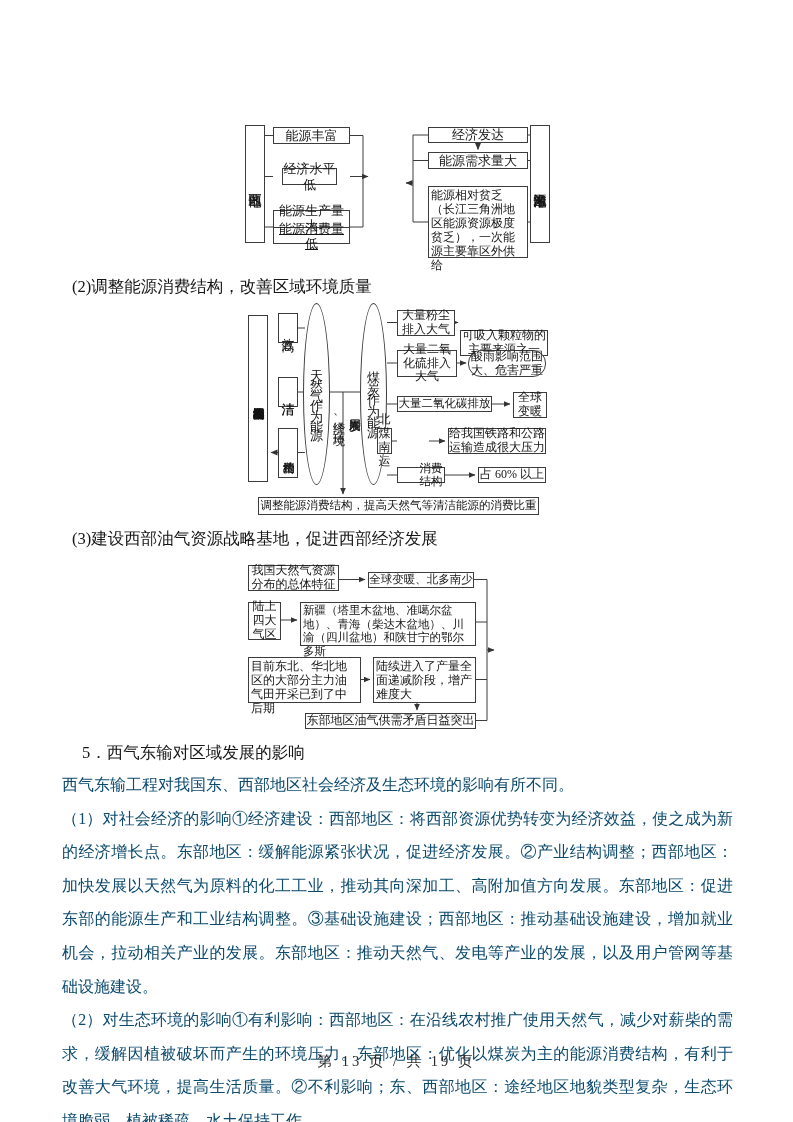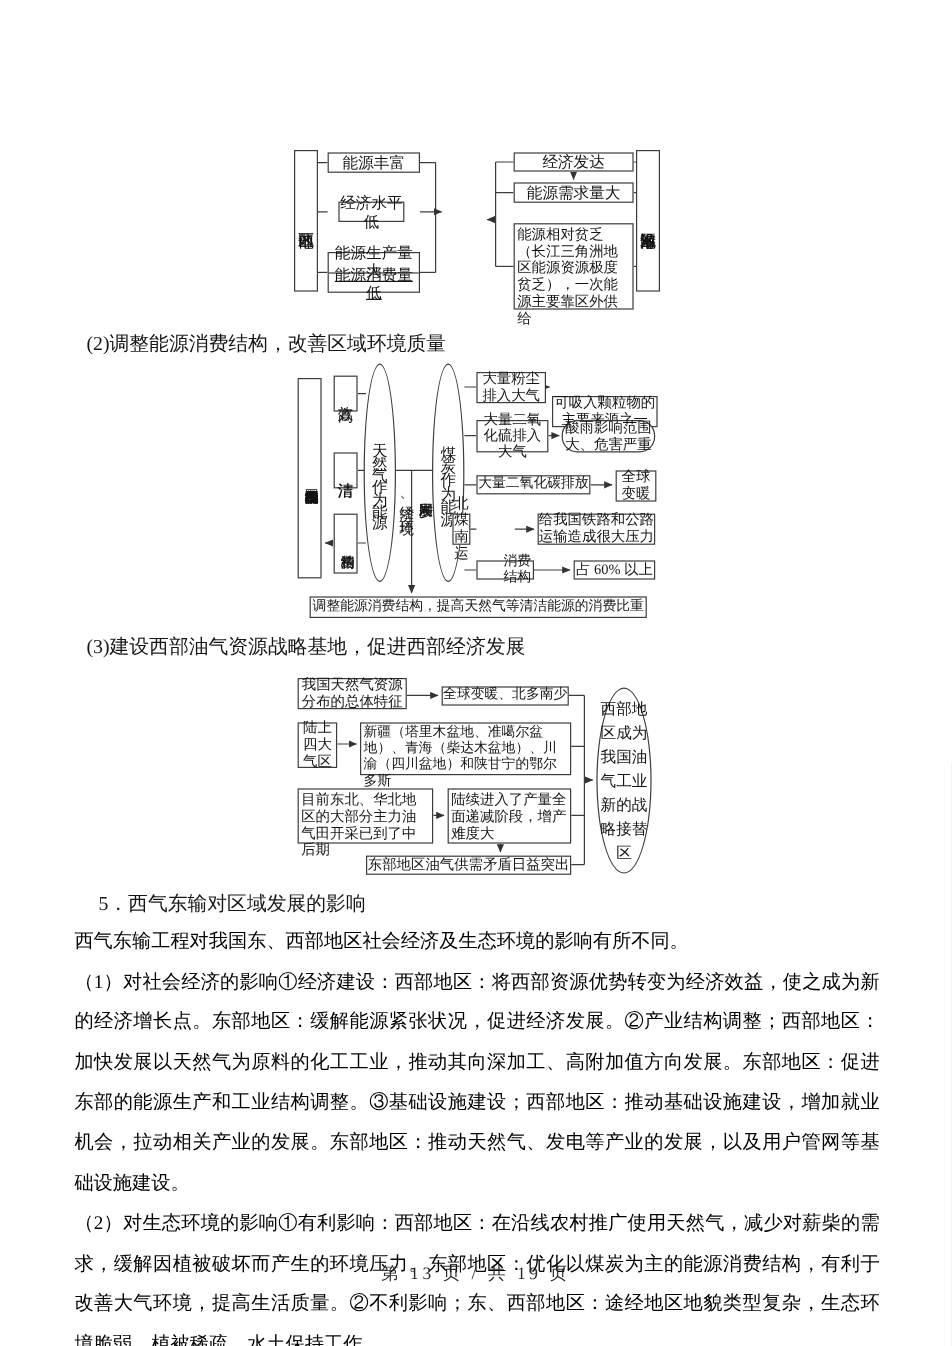--- a/index.html
+++ b/index.html
@@ -23,21 +23,21 @@
     writing-mode:vertical-rl; text-orientation:upright;
     display:flex; align-items:center; justify-content:center;
   }
   .vlabel {
     position:absolute; writing-mode:vertical-rl; text-orientation:upright;
     font-size:12px; color:#141414;
   }
   .breakall { word-break:break-all; }
   .leftal { text-align:left; justify-content:flex-start; }
   .para-block { position:absolute; left:62px; top:768px; width:671px; }
-  .para { font-size:16px; line-height:33.6px; text-align:justify; margin:0; color:#000000; }
+  .para { font-size:16px; line-height:33.6px; text-align:justify; margin:0; color:#0c4a6e; }
   .footer { position:absolute; left:0; top:1052px; width:793px; text-align:center;
             font-size:14.5px; letter-spacing:3px; color:#2a2a2a; }
 </style>
 </head>
 <body>
 
 <div class="page">
 
 
   <div class="diagram" style="top:118px; height:152px;">
@@ -151,21 +151,20 @@
         <line x1="487" y1="94" x2="494" y2="94" marker-end="url(#ah3)"></line>
       </g>
     </svg>
     <div class="box breakall" style="left:248px; top:9px; width:91px; height:26px; font-size:12px;">我国天然气资源分布的总体特征</div>
     <div class="box" style="left:368px; top:16px; width:106px; height:16px; font-size:11.5px;">全球变暖、北多南少</div>
     <div class="box breakall" style="left:248px; top:46px; width:33px; height:38px; font-size:12px;">陆上四大气区</div>
     <div class="box breakall leftal" style="left:300px; top:46px; width:176px; height:44px; font-size:11.5px; line-height:13.5px; padding:1px 2px; align-items:flex-start;">新疆（塔里木盆地、准噶尔盆地）、青海（柴达木盆地）、川渝（四川盆地）和陕甘宁的鄂尔多斯</div>
     <div class="box breakall leftal" style="left:248px; top:101px; width:113px; height:46px; font-size:12px; line-height:14px; padding:1px 2px; align-items:flex-start;">目前东北、华北地区的大部分主力油气田开采已到了中后期</div>
     <div class="box breakall leftal" style="left:373px; top:101px; width:103px; height:46px; font-size:12px; line-height:14px; padding:1px 2px; align-items:flex-start;">陆续进入了产量全面递减阶段，增产难度大</div>
     <div class="box" style="left:305px; top:157px; width:171px; height:16px; font-size:12px;">东部地区油气供需矛盾日益突出</div>
-    <div class="box ellipse breakall" style="left:497px; top:17px; width:46px; height:155px; font-size:13px; line-height:20px; padding:0 2px;">西部地区成为我国油气工业新的战略接替区</div>
   </div>
 
   <div class="heading" style="left:82px; top:742px;">5．西气东输对区域发展的影响</div>
 
   <div class="para-block">
     <p class="para">西气东输工程对我国东、西部地区社会经济及生态环境的影响有所不同。</p>
     <p class="para">（1）对社会经济的影响①经济建设：西部地区：将西部资源优势转变为经济效益，使之成为新的经济增长点。东部地区：缓解能源紧张状况，促进经济发展。②产业结构调整；西部地区：加快发展以天然气为原料的化工工业，推动其向深加工、高附加值方向发展。东部地区：促进东部的能源生产和工业结构调整。③基础设施建设；西部地区：推动基础设施建设，增加就业机会，拉动相关产业的发展。东部地区：推动天然气、发电等产业的发展，以及用户管网等基础设施建设。</p>
     <p class="para">（2）对生态环境的影响①有利影响：西部地区：在沿线农村推广使用天然气，减少对薪柴的需求，缓解因植被破坏而产生的环境压力。东部地区：优化以煤炭为主的能源消费结构，有利于改善大气环境，提高生活质量。②不利影响；东、西部地区：途经地区地貌类型复杂，生态环境脆弱，植被稀疏，水土保持工作</p>
   </div>
 

